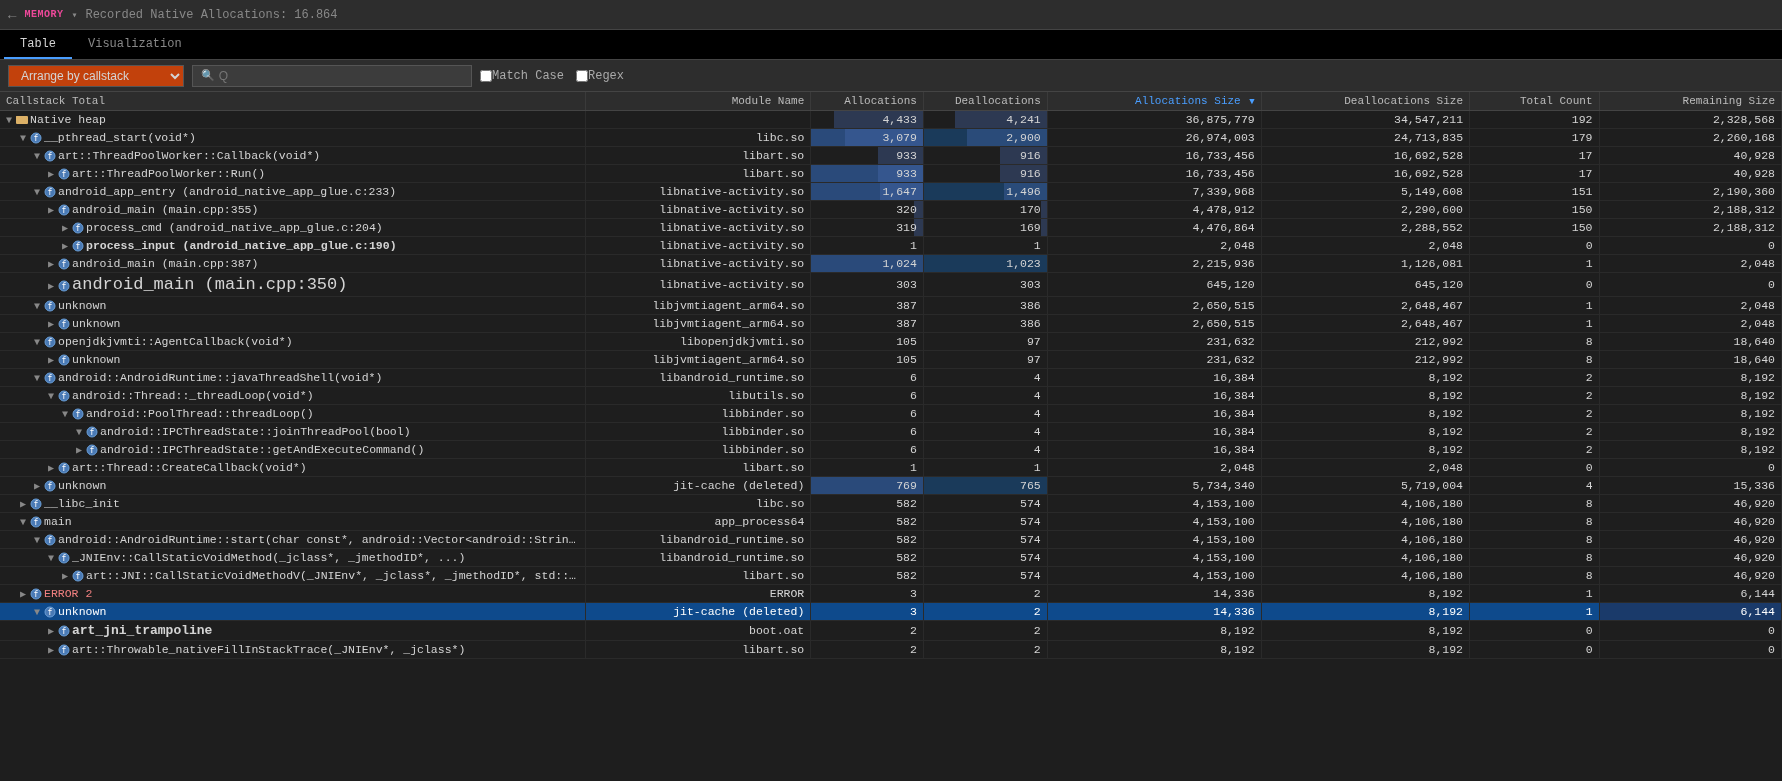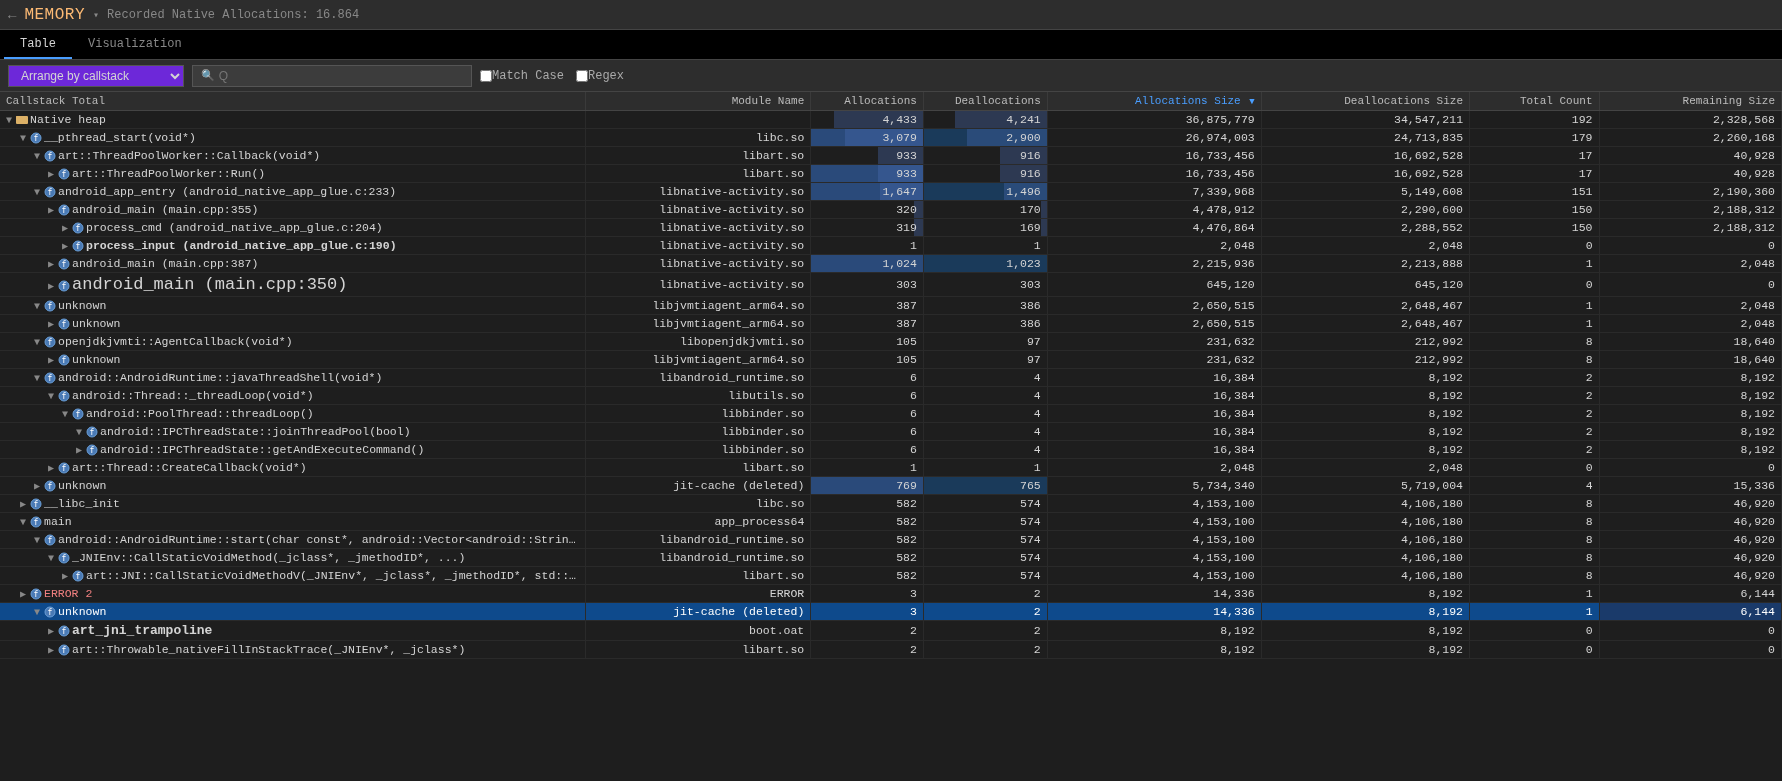--- a/index.html
+++ b/index.html
@@ -21,23 +21,23 @@
       padding: 0 8px;
       gap: 8px;
       border-bottom: 1px solid #444;
     }
     .back-arrow {
       color: #888;
       font-size: 14px;
       cursor: pointer;
     }
     .memory-title {
-      color: #fdba74;
-      font-size: 16px;
-      font-weight: normal;
+      color: #ec4899;
+      font-size: 10px;
+      font-weight: bold;
       letter-spacing: 0.5px;
     }
     .dropdown-arrow {
       color: #888;
       font-size: 10px;
     }
     .recorded-text {
       color: #888;
       font-size: 12px;
     }
@@ -68,21 +68,21 @@
     .toolbar {
       display: flex;
       align-items: center;
       height: 32px;
       background: #2d2d2d;
       border-bottom: 1px solid #444;
       padding: 0 8px;
       gap: 8px;
     }
     .arrange-select {
-      background: #6d28d9;
+      background: #c2410c;
       border: 1px solid #555;
       color: #d4d4d4;
       padding: 2px 8px;
       font-size: 12px;
       height: 22px;
       min-width: 160px;
       cursor: pointer;
     }
     .search-box {
       background: #3c3c3c;
@@ -421,21 +421,21 @@
         </tr>
         <tr>
           <td style="padding-left: 46px;"><span class="expand-btn">▶</span><span class="row-icon"><svg width="12" height="12" viewBox="0 0 12 12">
                 <circle cx="6" cy="6" r="5" fill="#4a7ab5" stroke="#6a9fd8" stroke-width="1"></circle>
                 <text x="6" y="9" text-anchor="middle" font-size="8" fill="#fff" font-family="monospace">f</text>
               </svg></span><span style="font-size: 11.5px;">android_main (main.cpp:387)</span></td>
           <td>libnative-activity.so</td>
           <td class="bar-cell highlight-alloc"><div class="bar-bg"></div><span class="cell-text">1,024</span></td>
           <td class="bar-cell highlight-dealloc"><div class="bar-bg"></div><span class="cell-text">1,023</span></td>
           <td>2,215,936</td>
-          <td>2,213,888</td>
+          <td>1,126,081</td>
           <td>1</td>
           <td>2,048</td>
         </tr>
         <tr>
           <td style="padding-left: 46px;"><span class="expand-btn">▶</span><span class="row-icon"><svg width="12" height="12" viewBox="0 0 12 12">
                 <circle cx="6" cy="6" r="5" fill="#4a7ab5" stroke="#6a9fd8" stroke-width="1"></circle>
                 <text x="6" y="9" text-anchor="middle" font-size="8" fill="#fff" font-family="monospace">f</text>
               </svg></span><span style="font-size: 17px;">android_main (main.cpp:350)</span></td>
           <td>libnative-activity.so</td>
           <td class="bar-cell"><div class="bar-bg"></div><span class="cell-text">303</span></td>

